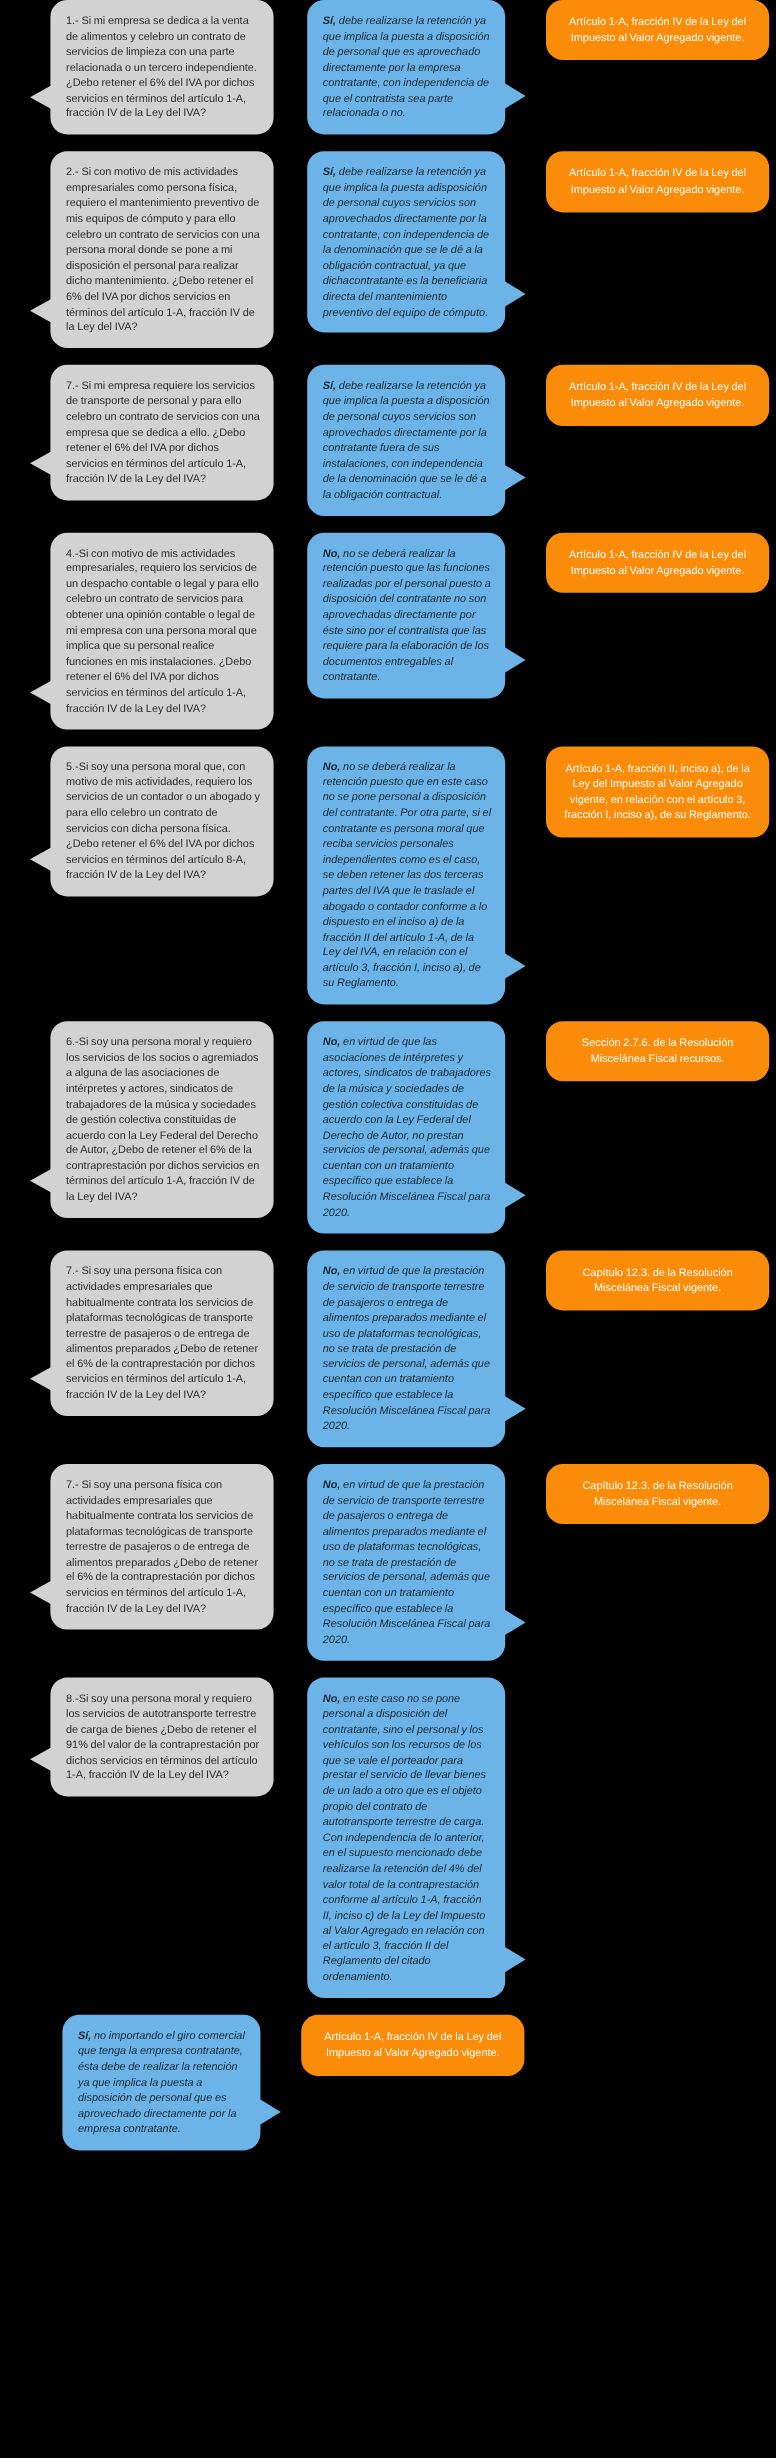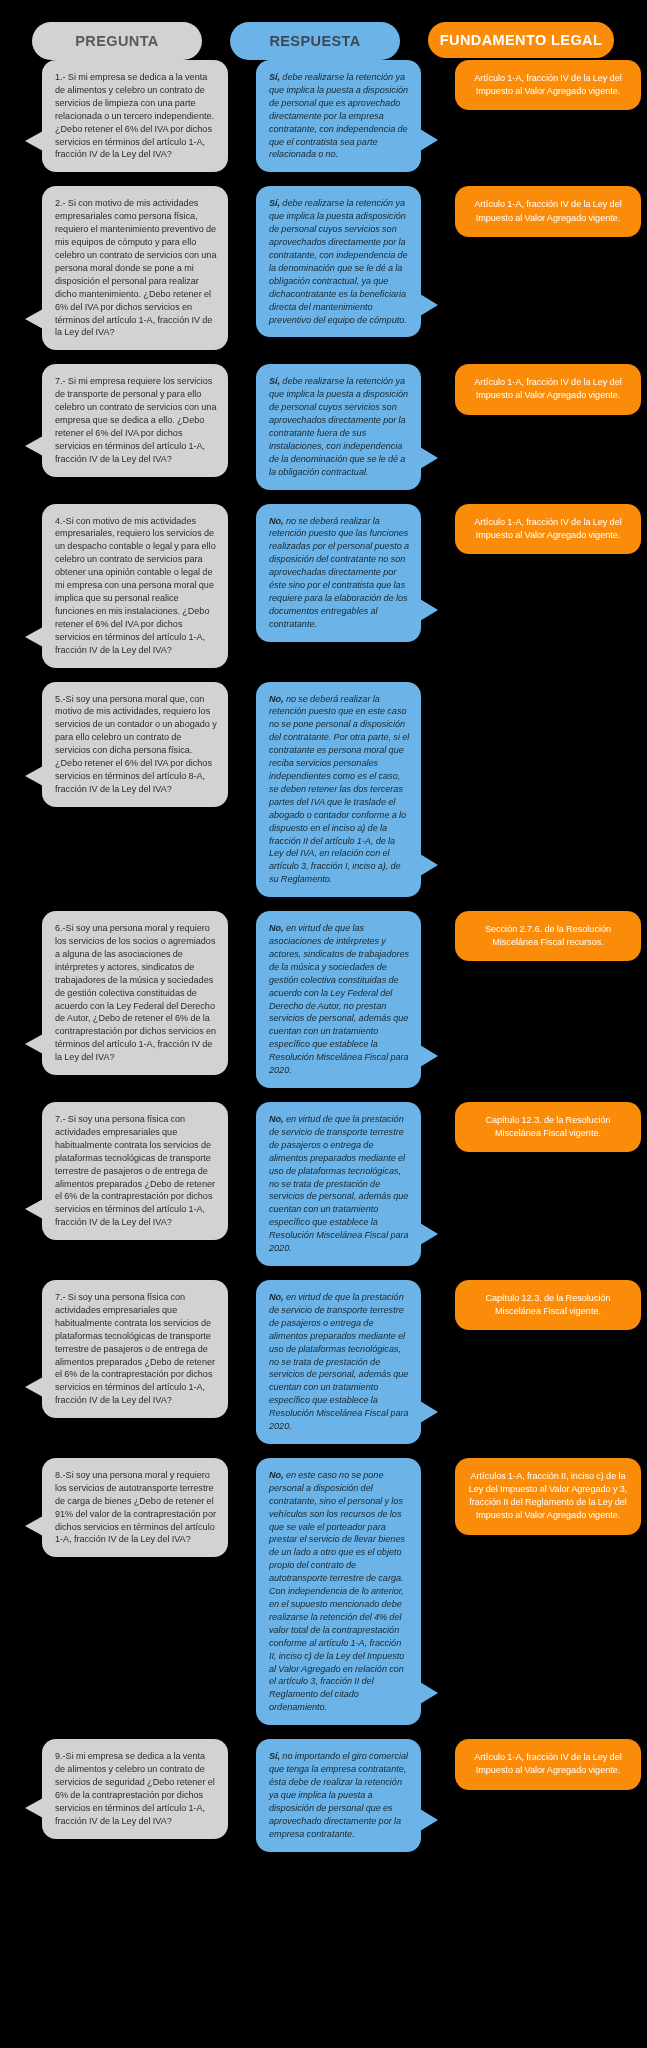--- a/index.html
+++ b/index.html
@@ -135,31 +135,20 @@
     white-space: nowrap;
   }
   .rowzero { position: relative; }
   .rowzero .col-q, .rowzero .col-a, .rowzero .col-f { position: relative; z-index: 2; }
 </style>
 </head>
 <body>
 
 <div id="page">
 
-  <div class="header-row">
-    <div class="pill pill-pregunta">
-      <span>PREGUNTA</span>
-    </div>
-    <div class="pill pill-respuesta">
-      <span>RESPUESTA</span>
-    </div>
-    <div class="pill pill-fundamento">
-      <span>FUNDAMENTO LEGAL</span>
-    </div>
-  </div>
 
   <div class="rows" id="rows-container">
       <div class="row rowzero">
         <div class="deco-text">¿¿¿</div>
         <div class="col-q">
           <div class="bubble q">1.- Si mi empresa se dedica a la venta de alimentos y celebro un contrato de servicios de limpieza con una parte relacionada o un tercero independiente. ¿Debo retener el 6% del IVA por dichos servicios en términos del artículo 1-A, fracción IV de la Ley del IVA?</div>
         </div>
         <div class="col-a">
           <div class="bubble a"><b>Sí,</b><span style="white-space: pre-line;"> debe realizarse la retención ya que implica la puesta a disposición de personal que es aprovechado directamente por la empresa contratante, con independencia de que el contratista sea parte relacionada o no.</span></div>
         </div>
@@ -200,20 +189,23 @@
           <div class="bubble f">Artículo 1-A, fracción IV de la Ley del Impuesto al Valor Agregado vigente.</div>
         </div>
       </div>
       <div class="row">
         <div class="col-q">
           <div class="bubble q">5.-Si soy una persona moral que, con motivo de mis actividades, requiero los servicios de un contador o un abogado y para ello celebro un contrato de servicios con dicha persona física. ¿Debo retener el 6% del IVA por dichos servicios en términos del artículo 8-A, fracción IV de la Ley del IVA?</div>
         </div>
         <div class="col-a">
           <div class="bubble a"><b>No,</b><span style="white-space: pre-line;"> no se deberá realizar la retención puesto que en este caso no se pone personal a disposición del contratante. Por otra parte, si el contratante es persona moral que reciba servicios personales independientes como es el caso, se deben retener las dos terceras partes del IVA que le traslade el abogado o contador conforme a lo dispuesto en el inciso a) de la fracción II del artículo 1-A, de la Ley del IVA, en relación con el artículo 3, fracción I, inciso a), de su Reglamento.</span></div>
         </div>
+        <div class="col-f">
+          <div class="bubble f">Artículo 1-A, fracción II, inciso a), de la Ley del Impuesto al Valor Agregado vigente, en relación con el artículo 3, fracción I, inciso a), de su Reglamento.</div>
+        </div>
       </div>
       <div class="row">
         <div class="col-q">
           <div class="bubble q">6.-Si soy una persona moral y requiero los servicios de los socios o agremiados a alguna de las asociaciones de intérpretes y actores, sindicatos de trabajadores de la música y sociedades de gestión colectiva constituidas de acuerdo con la Ley Federal del Derecho de Autor, ¿Debo de retener el 6% de la contraprestación por dichos servicios en términos del artículo 1-A, fracción IV de la Ley del IVA?</div>
         </div>
         <div class="col-a">
           <div class="bubble a"><b>No,</b><span style="white-space: pre-line;"> en virtud de que las asociaciones de intérpretes y actores, sindicatos de trabajadores de la música y sociedades de gestión colectiva constituidas de acuerdo con la Ley Federal del Derecho de Autor, no prestan servicios de personal, además que cuentan con un tratamiento específico que establece la Resolución Miscelánea Fiscal para 2020.</span></div>
         </div>
         <div class="col-f">
           <div class="bubble f">Sección 2.7.6. de la Resolución Miscelánea Fiscal recursos.</div>
@@ -242,28 +234,22 @@
         </div>
       </div>
       <div class="row">
         <div class="col-q">
           <div class="bubble q">8.-Si soy una persona moral y requiero los servicios de autotransporte terrestre de carga de bienes ¿Debo de retener el 91% del valor de la contraprestación por dichos servicios en términos del artículo 1-A, fracción IV de la Ley del IVA?</div>
         </div>
         <div class="col-a">
           <div class="bubble a"><b>No,</b><span style="white-space: pre-line;"> en este caso no se pone personal a disposición del contratante, sino el personal y los vehículos son los recursos de los que se vale el porteador para prestar el servicio de llevar bienes de un lado a otro que es el objeto propio del contrato de autotransporte terrestre de carga.
 Con independencia de lo anterior, en el supuesto mencionado debe realizarse la retención del 4% del valor total de la contraprestación conforme al artículo 1-A, fracción II, inciso c) de la Ley del Impuesto al Valor Agregado en relación con el artículo 3, fracción II del Reglamento del citado ordenamiento.</span></div>
         </div>
-        <div class="col-f">
-          <div class="bubble f">Artículos 1-A, fracción II, inciso c) de la Ley del Impuesto al Valor Agregado y 3, fracción II del Reglamento de la Ley del Impuesto al Valor Agregado vigente.</div>
-        </div>
-      </div>
-      <div class="row">
-        <div class="col-q">
-          <div class="bubble q">9.-Si mi empresa se dedica a la venta de alimentos y celebro un contrato de servicios de seguridad ¿Debo retener el 6% de la contraprestación por dichos servicios en términos del artículo 1-A, fracción IV de la Ley del IVA?</div>
-        </div>
+      </div>
+      <div class="row">
         <div class="col-a">
           <div class="bubble a"><b>Sí,</b><span style="white-space: pre-line;"> no importando el giro comercial que tenga la empresa contratante, ésta debe de realizar la retención ya que implica la puesta a disposición de personal que es aprovechado directamente por la empresa contratante.</span></div>
         </div>
         <div class="col-f">
           <div class="bubble f">Artículo 1-A, fracción IV de la Ley del Impuesto al Valor Agregado vigente.</div>
         </div>
       </div>
     </div>
 
 </div>

